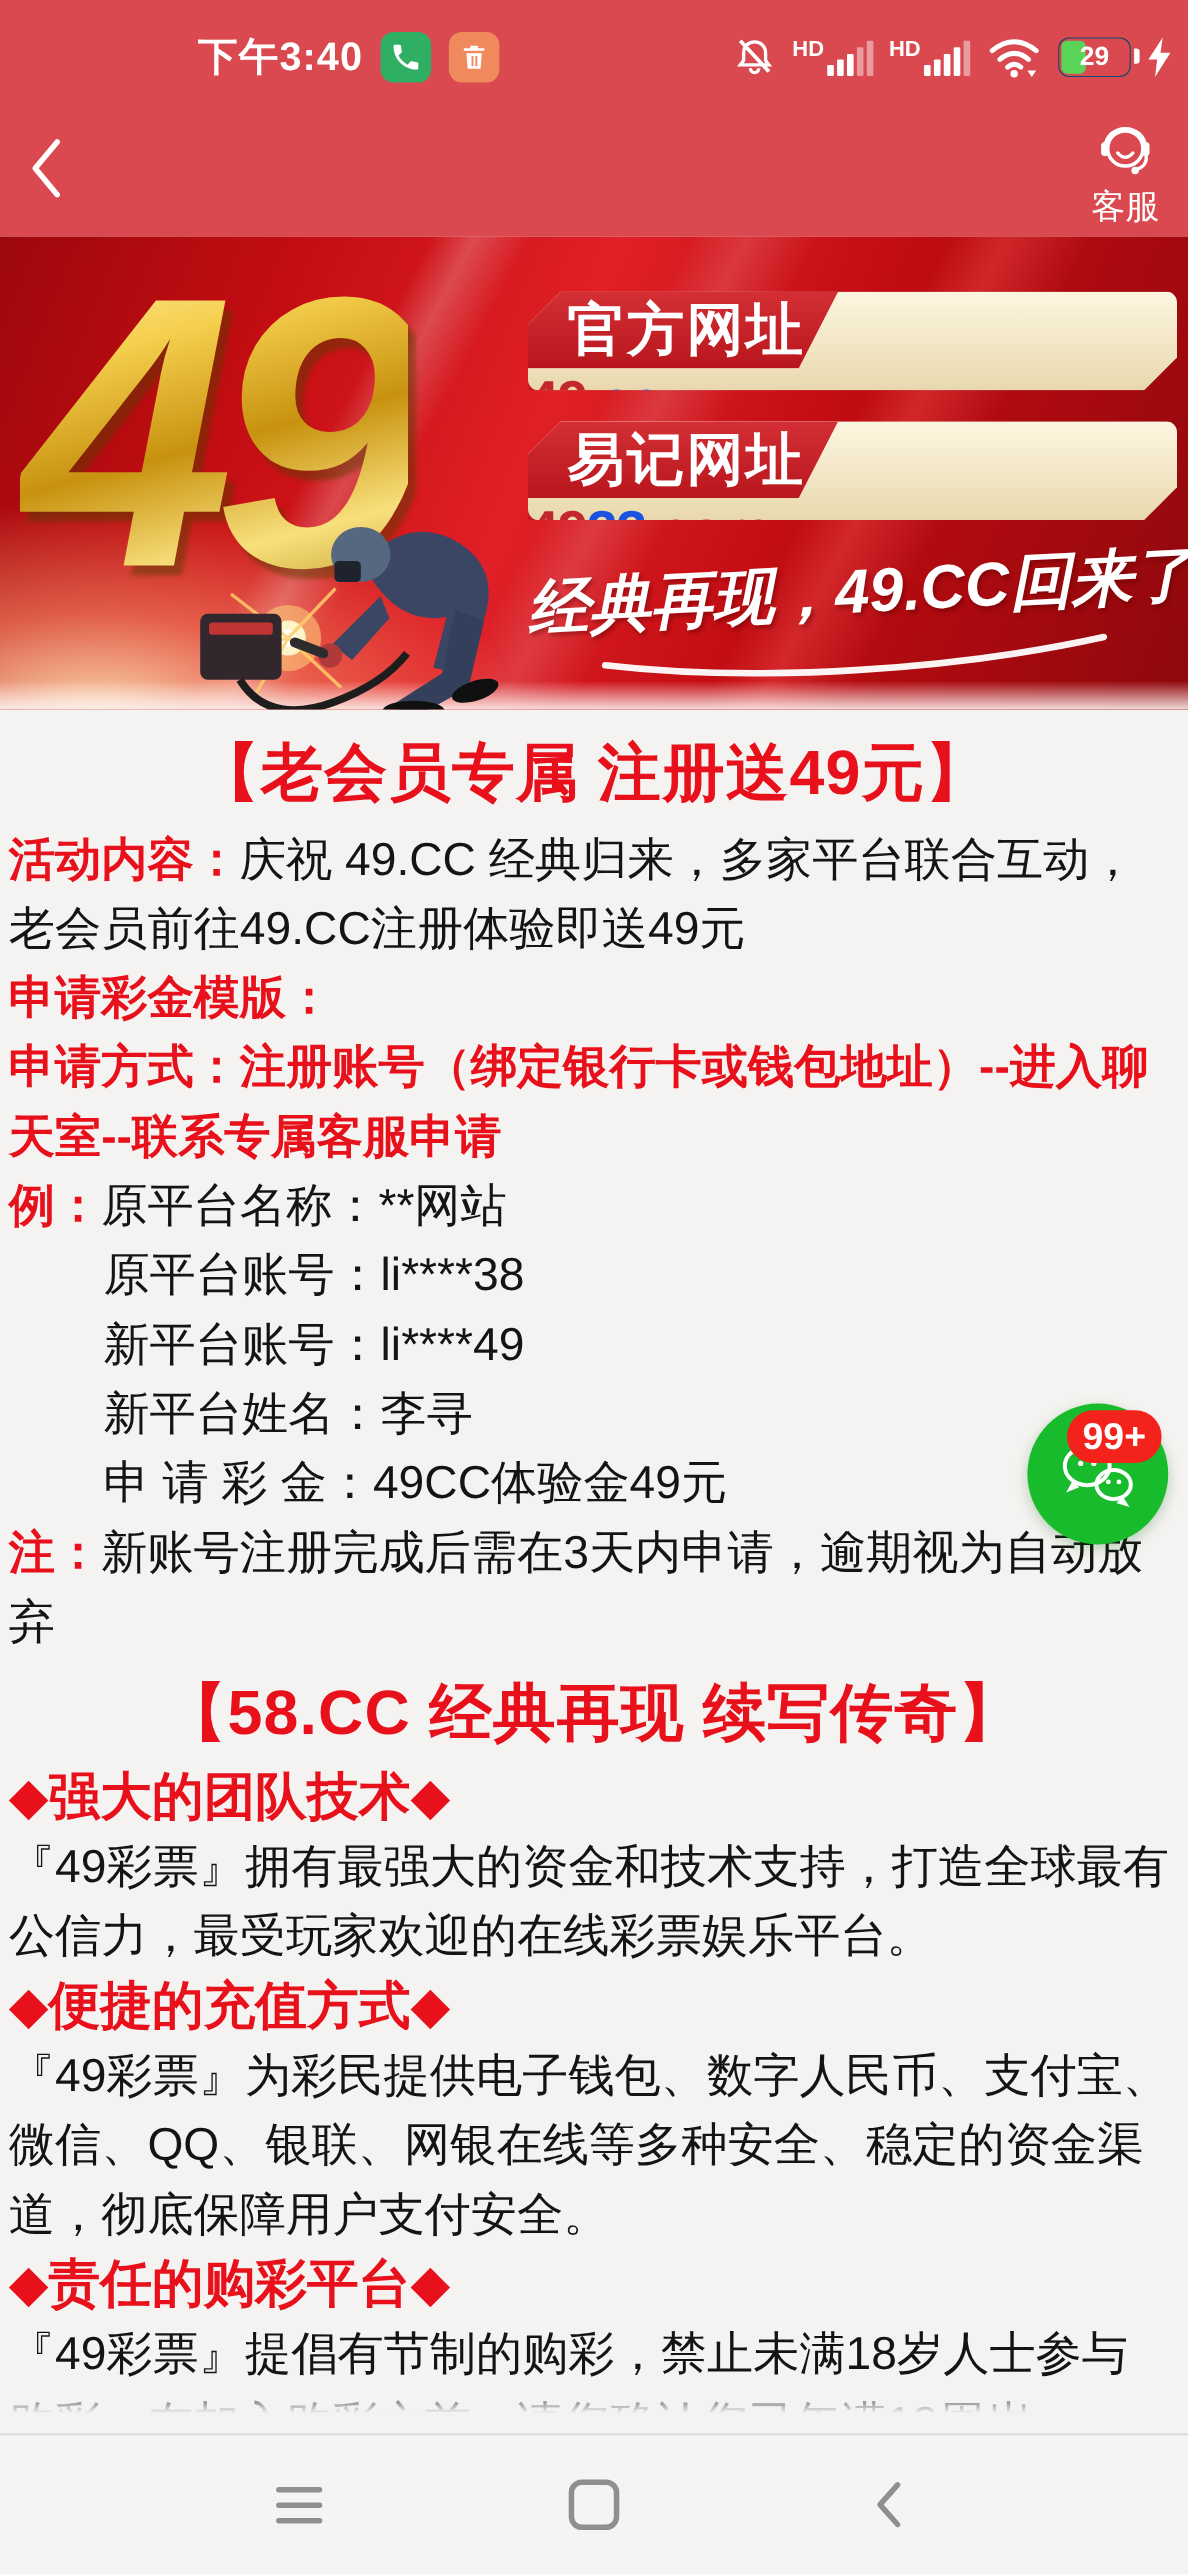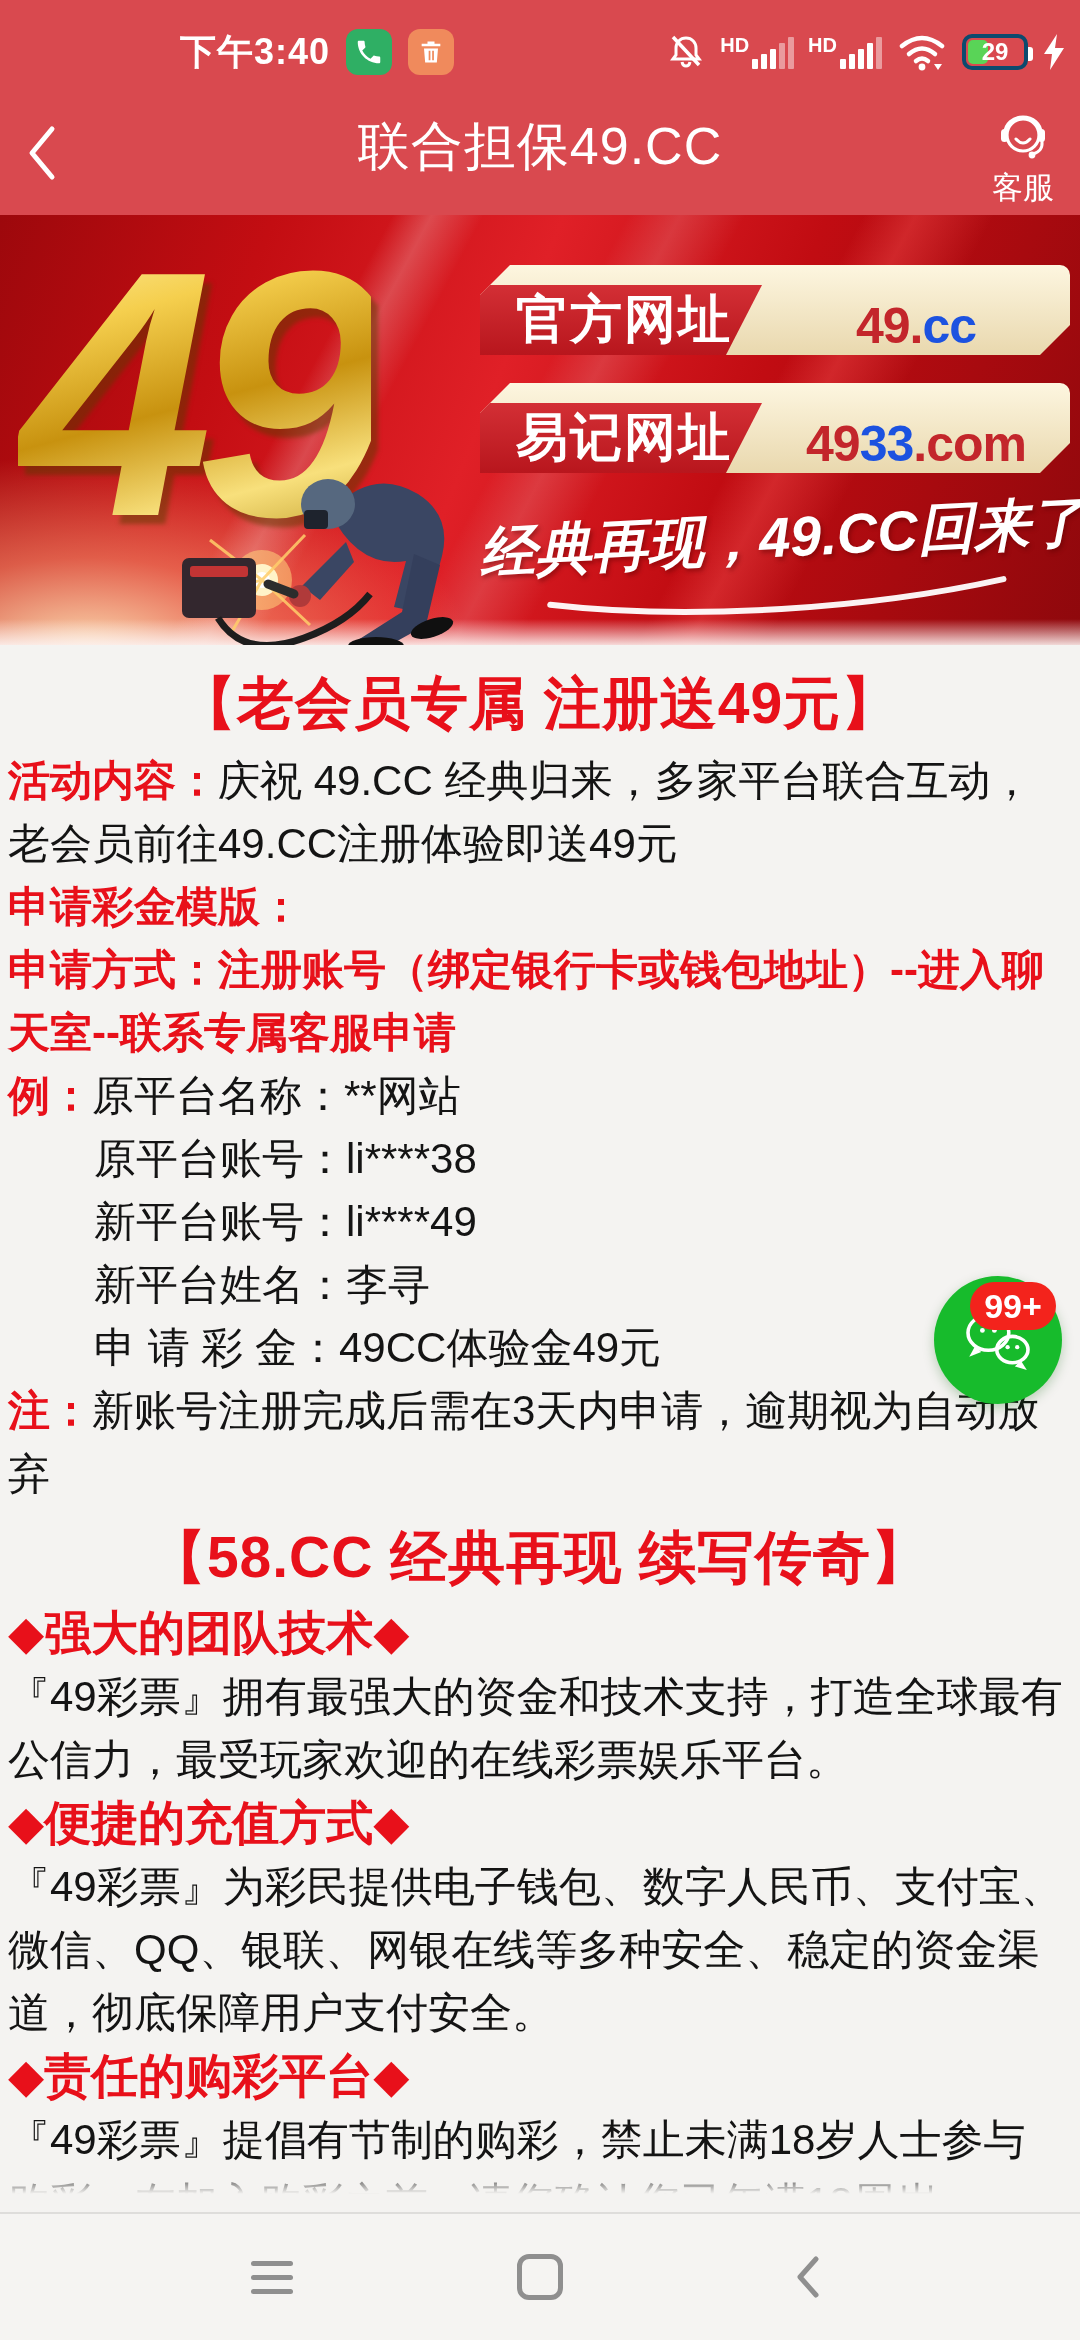--- a/index.html
+++ b/index.html
@@ -18,21 +18,21 @@
   .sb-badge{ width:46px; height:46px; border-radius:12px; margin-left:16px;
     display:flex; align-items:center; justify-content:center; }
   .sb-badge.green{ background:#2FAF64; }
   .sb-badge.orange{ background:#F08A5C; }
   .sb-right{ margin-left:auto; display:flex; align-items:center; gap:14px; }
   .sim{ display:flex; align-items:flex-start; gap:3px; }
   .hd{ font-size:20px; font-weight:700; line-height:20px; }
   .bars{ display:flex; align-items:flex-end; gap:3px; height:34px; }
   .bars i{ width:6px; background:#fff; border-radius:1px; display:block; }
   .bars i.dim{ opacity:.45; }
-  .battery{ position:relative; width:66px; height:36px; border:4px solid #0c4a6e;
+  .battery{ position:relative; width:66px; height:36px; border:1px solid #0c4a6e;
     border-radius:10px; display:flex; align-items:center; justify-content:center; }
   .battery:after{ content:""; position:absolute; right:-9px; top:9px; width:5px;
     height:14px; background:#fff; border-radius:0 3px 3px 0; }
   .battery .fill{ position:absolute; left:2px; top:2px; bottom:2px; width:34%;
     background:#59D457; border-radius:5px; }
   .battery .num{ position:relative; font-size:24px; font-weight:700; color:#fff; }
   
   .navbar{
     height:125px; background:#D9494F; color:#fff; flex:0 0 auto;
     display:flex; align-items:center; padding:0 24px; position:relative;
@@ -59,24 +59,24 @@
   .banner:after{ content:""; position:absolute; left:0; right:0; bottom:0; height:26px;
     background:linear-gradient(to bottom, rgba(255,235,235,0), rgba(252,240,238,.9)); }
   .gold49{
     position:absolute; left:18px; top:-28px; font-size:350px; line-height:1.18;
     font-weight:800; font-style:italic; letter-spacing:-18px;
     background:linear-gradient(165deg,#fff3b0 8%,#f5cf4e 30%,#c8920f 52%,#f8e07c 72%,#a97f06 96%);
     -webkit-background-clip:text; background-clip:text; color:transparent;
     filter:drop-shadow(7px 9px 2px rgba(92,58,0,.5)); z-index:1;
   }
   .banner-right{ position:absolute; right:10px; top:50px; width:590px; z-index:2; }
-  .url-badge{ height:90px; margin-bottom:28px; display:flex; align-items:flex-end;
+  .url-badge{ height:90px; margin-bottom:28px; display:flex; align-items:flex-start;
     background:linear-gradient(#fdf6e0,#e9d8ae); border-radius:10px;
     clip-path:polygon(30px 0, 100% 0, 100% calc(100% - 30px), calc(100% - 30px) 100%, 0 100%, 0 30px);
-    box-shadow:0 4px 10px rgba(80,0,0,.35); }
+    box-shadow:0 4px 10px rgba(80,0,0,.35);flex-direction:column; }
   .url-badge .lbl{ background:linear-gradient(#d32f35,#b8161d); color:#fff; font-size:52px;
     font-weight:700; display:flex; align-items:center; padding:0 30px 0 36px;
     clip-path:polygon(0 0, 100% 0, calc(100% - 36px) 100%, 0 100%); letter-spacing:2px; }
   .url-badge .domain{ flex:1; display:flex; align-items:center; justify-content:center;
     font-size:50px; font-weight:800; letter-spacing:-1px; white-space:nowrap; }
   .domain .red{ color:#C3262B; } .domain .blue{ color:#1C52E0; }
   .slogan-wrap{ margin-top:18px; transform:rotate(-3deg); text-align:center; }
   .slogan{ color:#fff; font-size:56px; font-weight:800; font-style:italic;
     text-shadow:2px 3px 4px rgba(90,0,0,.45); white-space:nowrap; }
   .swoosh{ display:block; margin:10px auto 0; }
@@ -170,21 +170,20 @@
       </svg>
     </span>
   </div>
 
   <div class="navbar">
     <span class="nav-back">
       <svg width="36" height="60" viewBox="0 0 36 60">
         <polyline points="28,6 8,30 28,54" fill="none" stroke="#fff" stroke-width="5" stroke-linecap="round" stroke-linejoin="round"></polyline>
       </svg>
     </span>
-    <span class="nav-title">联合担保49.CC</span>
     <span class="nav-service">
       <svg width="66" height="62" viewBox="0 0 64 62">
         <circle cx="32" cy="32" r="16" fill="none" stroke="#fff" stroke-width="3.2"></circle>
         <path d="M14 30 a18 16 0 0 1 36 0" fill="none" stroke="#fff" stroke-width="3.2"></path>
         <rect x="10" y="26" width="7" height="13" rx="3.5" fill="#fff"></rect>
         <rect x="47" y="26" width="7" height="13" rx="3.5" fill="#fff"></rect>
         <path d="M25 36 q7 8 14 0" fill="none" stroke="#fff" stroke-width="3" stroke-linecap="round"></path>
         <path d="M51 39 q1 9 -9 12" fill="none" stroke="#fff" stroke-width="3" stroke-linecap="round"></path>
         <circle cx="41" cy="52" r="3.4" fill="#fff"></circle>
       </svg>

